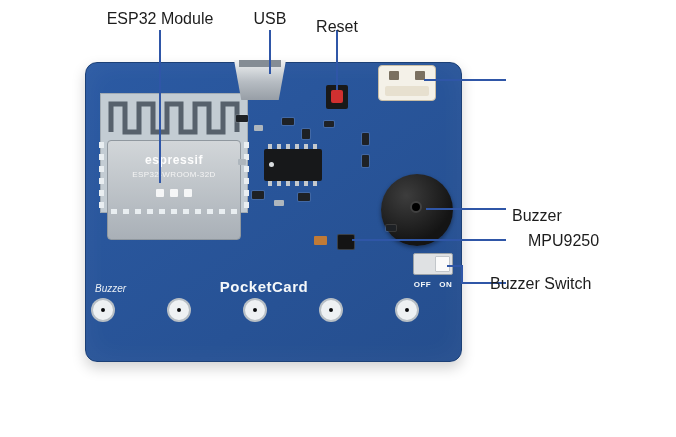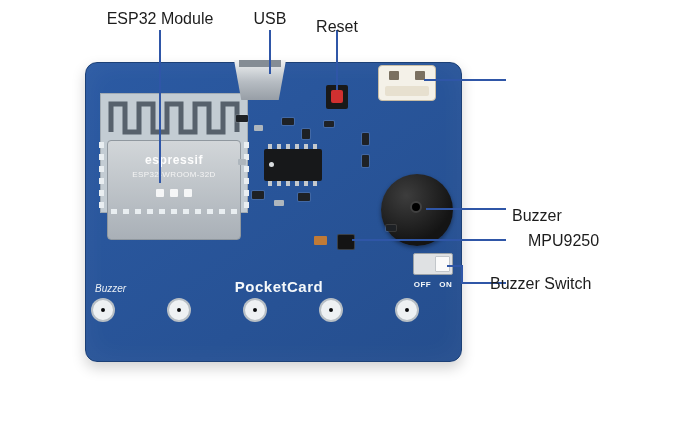--- a/index.html
+++ b/index.html
@@ -106,21 +106,21 @@
              background: #dfe1e3; border: 1px solid #9aa1a7; border-radius: 2px; }
   .bswitch-knob { position: absolute; left: 21px; top: 2px; width: 15px; height: 16px;
                   background: #fafafa; border: 1px solid #c2c6ca; border-radius: 1px; }
   .switch-silk { position: absolute; left: 322px; top: 217px; width: 50px;
                  color: var(--silk, #f5f8fa); font-size: 8px; font-weight: bold;
                  display: flex; gap: 8px; justify-content: center; letter-spacing: 0.5px; }
 
   
   .silk-brand { position: absolute; left: 9px; top: 220px; color: var(--silk, #f5f8fa);
                 font-size: 10px; font-style: italic; opacity: 0.95; }
-  .silk-name { position: absolute; left: 133px; top: 215px; width: 120px; text-align: center;
+  .silk-name { position: absolute; left: 118px; top: 215px; width: 120px; text-align: center;
                color: var(--silk, #f5f8fa); font-size: 15px; font-weight: bold; letter-spacing: 0.5px; }
 
   
   .hole { position: absolute; top: 237px; width: 20px; height: 20px; border-radius: 50%;
           background: #181c21; border: 8px solid #eef1f3;
           box-shadow: 0 0 0 2px #b8bfc5, inset 0 0 4px #000; }
 
   
   .smd { position: absolute; background: #1e2125; border-radius: 1px; box-shadow: 0 0 0 1px rgba(255,255,255,0.12); }
   .smd.light { background: #aeb6bd; box-shadow: none; }

